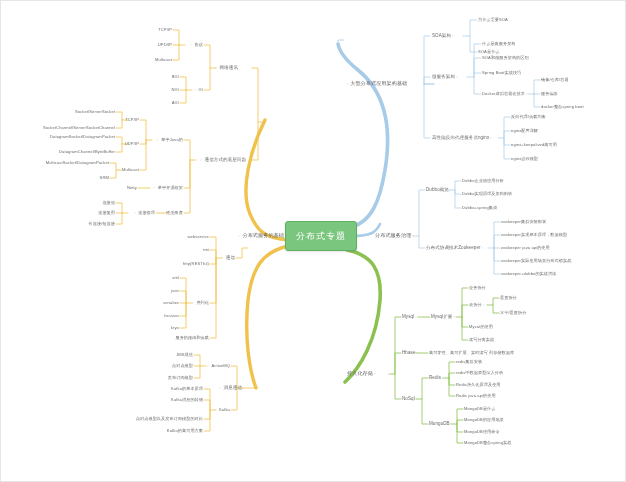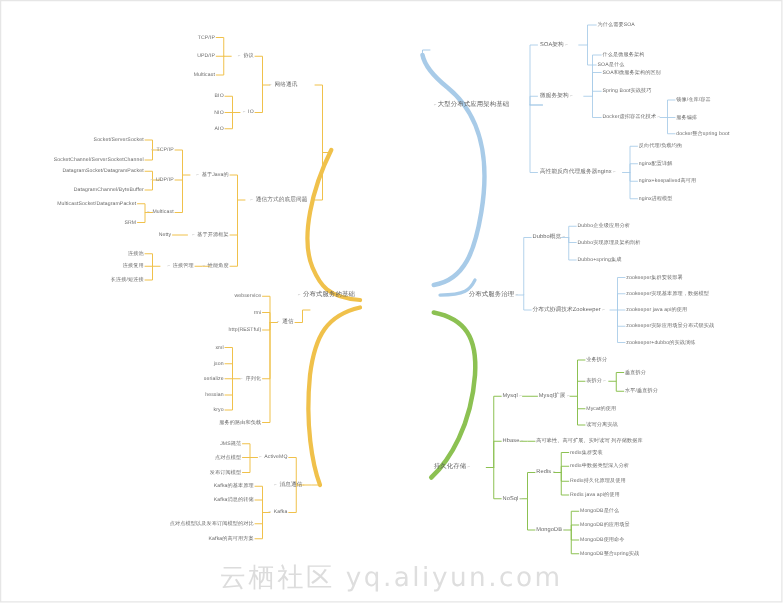--- a/index.html
+++ b/index.html
@@ -211,20 +211,21 @@
       <path d="M200,366 L194,366" stroke="#f0c14b" stroke-width="0.8"></path>
       <path d="M200,366 L200,378 L194,378" stroke="#f0c14b" stroke-width="0.8"></path>
 
       <path d="M216,410 L210,410 L210,389 L204,389" stroke="#f0c14b" stroke-width="0.8"></path>
       <path d="M210,410 L210,400 L204,400" stroke="#f0c14b" stroke-width="0.8"></path>
       <path d="M210,410 L210,419 L204,419" stroke="#f0c14b" stroke-width="0.8"></path>
       <path d="M210,410 L210,431 L204,431" stroke="#f0c14b" stroke-width="0.8"></path>
     </g>
   </svg>
 
+  <div id="root">分布式专题</div>
 
   <div class="node lvl1" style="left:347px;top:84px;"><span class="bullet">⌐</span><span>大型分布式应用架构基础</span></div>
 
   <div class="node lvl2" style="left:432px;top:36px;"><span>SOA架构</span><span class="bullet"> ⌐</span></div>
   <div class="node" style="left:478px;top:20px;">为什么需要SOA</div>
   <div class="node" style="left:478px;top:52px;">SOA是什么</div>
 
   <div class="node lvl2" style="left:432px;top:77px;"><span>微服务架构</span><span class="bullet"> ⌐</span></div>
   <div class="node" style="left:482px;top:44px;">什么是微服务架构</div>
   <div class="node" style="left:482px;top:58px;">SOA和微服务架构的区别</div>
@@ -330,19 +331,15 @@
   <div class="node r" style="left:230px;top:366px;"><span class="bullet">⌐ </span><span>ActiveMQ</span></div>
   <div class="node r" style="left:193px;top:355px;">JMS规范</div>
   <div class="node r" style="left:193px;top:366px;">点对点模型</div>
   <div class="node r" style="left:193px;top:378px;">发布订阅模型</div>
   <div class="node r" style="left:230px;top:410px;"><span class="bullet">⌐ </span><span>Kafka</span></div>
   <div class="node r" style="left:203px;top:389px;">Kafka的基本原理</div>
   <div class="node r" style="left:203px;top:400px;">Kafka消息的转储</div>
   <div class="node r" style="left:203px;top:419px;">点对点模型以及发布订阅模型的对比</div>
   <div class="node r" style="left:203px;top:431px;">Kafka的高可用方案</div>
 
-  <div class="watermark">
-    <span class="cn">云栖社区</span>
-    <span class="url">yq.aliyun.com</span>
-  </div>
 
   <div class="frame"></div>
 </div>
 
 </body></html>

